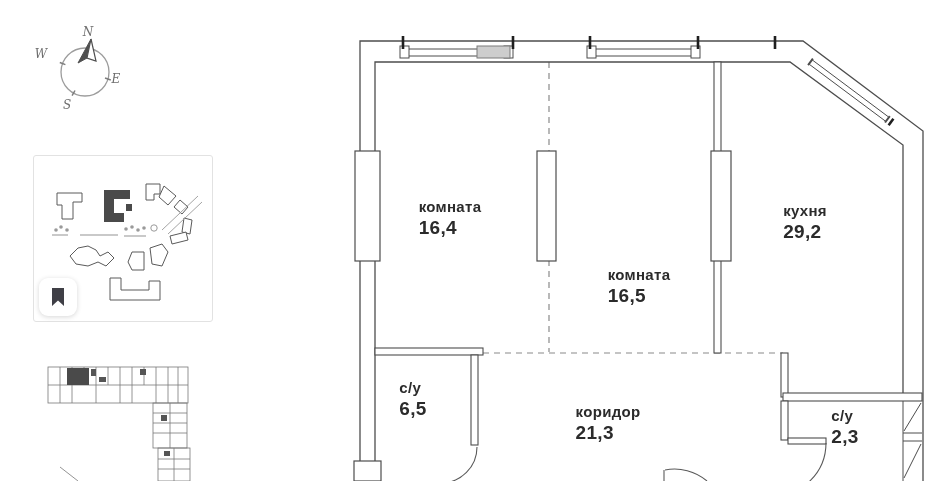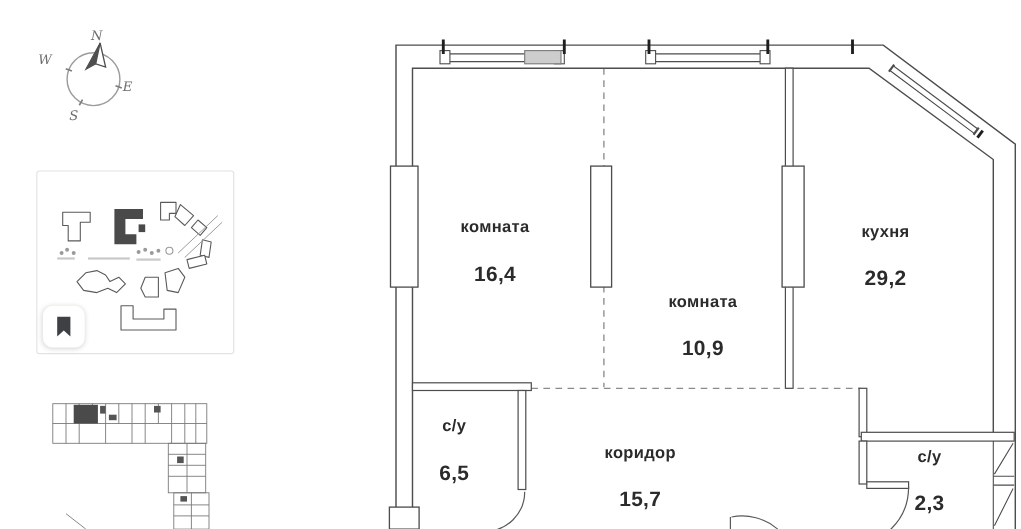--- a/index.html
+++ b/index.html
@@ -20,25 +20,25 @@
     position:absolute;left:5px;bottom:5px;width:38px;height:38px;background:#fff;
     border-radius:9px;box-shadow:0 1px 5px rgba(0,0,0,.16);
     display:flex;align-items:center;justify-content:center;
   }
   
   .floor-plate{position:absolute;left:20px;top:355px;width:200px;height:126px;}
   
   .plan{position:absolute;left:0;top:0;width:928px;height:481px;}
   
   .room-label{
-    position:absolute;transform:translateX(-50%);text-align:center;
+    position:absolute;transform:translateX(-50%);text-align:left;
     color:#2b2b2b;line-height:1.22;white-space:nowrap;
   }
   .room-label .room-name{display:block;font-size:15px;font-weight:600;letter-spacing:.3px;}
-  .room-label .room-area{display:block;font-size:19px;font-weight:600;letter-spacing:.3px;margin-top:22px;}
+  .room-label .room-area{display:block;font-size:19px;font-weight:600;letter-spacing:.3px;}
 </style>
 </head>
 <body>
 
 <svg class="compass" viewBox="0 0 110 112">
   <circle cx="55" cy="56" r="24" fill="none" stroke="#9c9c9c" stroke-width="1.3"></circle>
   <path d="M35.4,48.6 L29.8,46.5 M75,62 L80.8,64 M45,74.5 L42.1,79.7" stroke="#7d7d7d" stroke-width="1.5" fill="none"></path>
   <polygon points="61,23 57,42 48,47" fill="#4f4f4f" stroke="#4f4f4f" stroke-width="1"></polygon>
   <polygon points="61,23 57,42 66,45" fill="#ffffff" stroke="#4f4f4f" stroke-width="1.2"></polygon>
   <text x="58" y="20" text-anchor="middle">N</text>
@@ -168,30 +168,30 @@
     <path d="M665,470 A50,50 0 0 1 707,481"></path>
   </g>
 </svg>
 
 <div class="room-label" style="left:450px;top:198px;">
   <span class="room-name">комната</span>
   <span class="room-area">16,4</span>
 </div>
 <div class="room-label" style="left:639px;top:266px;">
   <span class="room-name">комната</span>
-  <span class="room-area">10,9</span>
+  <span class="room-area">16,5</span>
 </div>
 <div class="room-label" style="left:805px;top:202px;">
   <span class="room-name">кухня</span>
   <span class="room-area">29,2</span>
 </div>
 <div class="room-label" style="left:413px;top:379px;">
   <span class="room-name">с/у</span>
   <span class="room-area">6,5</span>
 </div>
-<div class="room-label" style="left:582px;top:403px;">
+<div class="room-label" style="left:608px;top:403px;">
   <span class="room-name">коридор</span>
-  <span class="room-area">15,7</span>
+  <span class="room-area">21,3</span>
 </div>
 <div class="room-label" style="left:845px;top:407px;">
   <span class="room-name">с/у</span>
   <span class="room-area">2,3</span>
 </div>
 
 </body></html>

